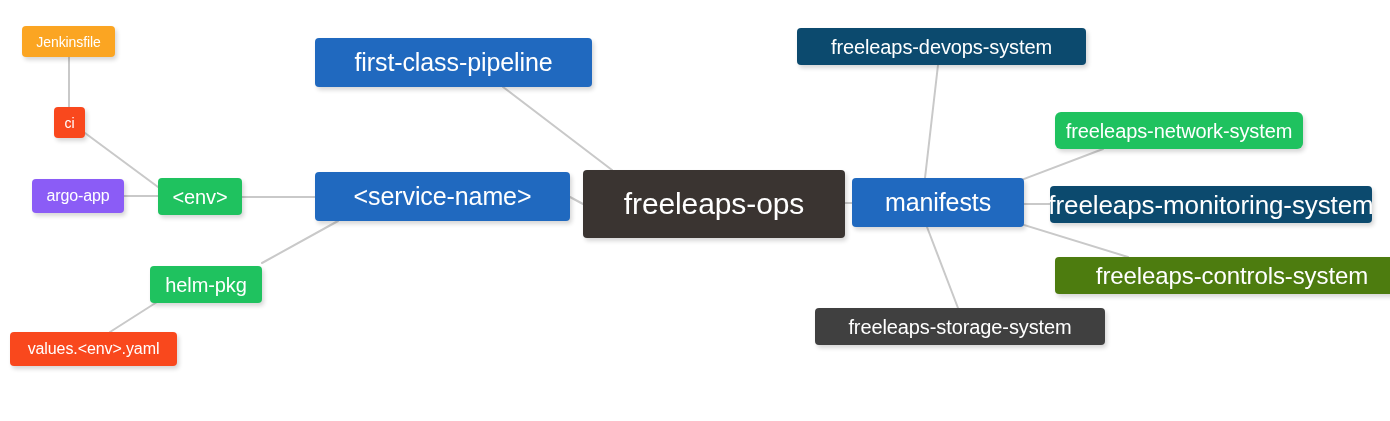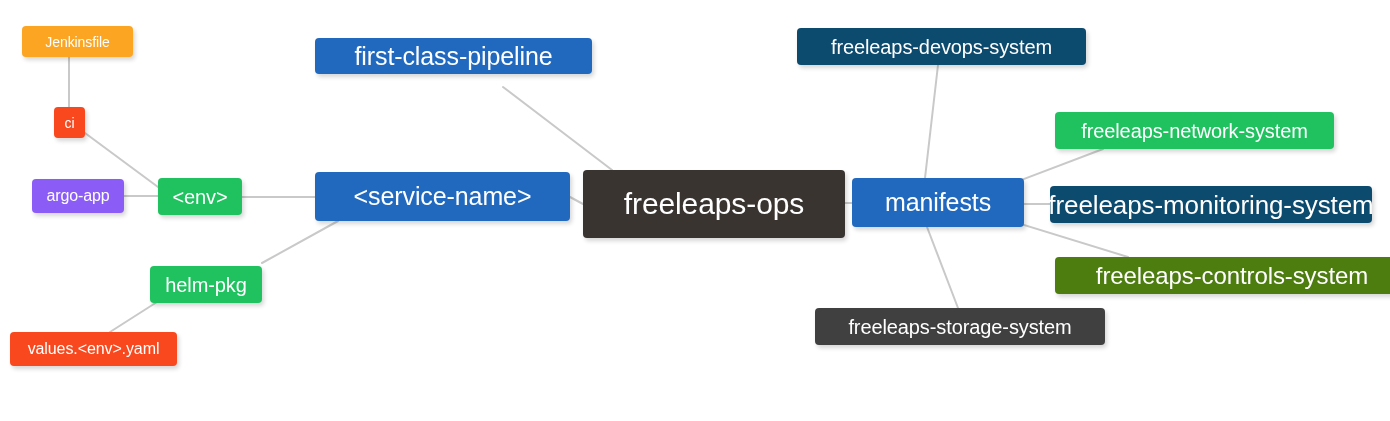--- a/index.html
+++ b/index.html
@@ -63,48 +63,48 @@
       <line x1="1008" y1="220" x2="1128" y2="257" stroke="#c9c9c9" stroke-width="2" stroke-linecap="round"></line>
       <line x1="927" y1="227" x2="958" y2="308" stroke="#c9c9c9" stroke-width="2" stroke-linecap="round"></line>
     </svg>
   <div id="node-layer">
       <div class="mm-node" style="left: 583px; top: 170px; width: 262px; height: 68px; background: rgb(58, 52, 49); font-size: 30px;">
         <span class="mm-label">freeleaps-ops</span>
       </div>
       <div class="mm-node" style="left: 315px; top: 172px; width: 255px; height: 49px; background: rgb(32, 105, 191); font-size: 25px;">
         <span class="mm-label">&lt;service-name&gt;</span>
       </div>
-      <div class="mm-node" style="left: 315px; top: 38px; width: 277px; height: 36px; background: rgb(32, 105, 191); font-size: 25px; align-items: center;">
+      <div class="mm-node" style="left: 315px; top: 38px; width: 277px; height: 49px; background: rgb(32, 105, 191); font-size: 25px; align-items: center;">
         <span class="mm-label">first-class-pipeline</span>
       </div>
       <div class="mm-node" style="left: 852px; top: 178px; width: 172px; height: 49px; background: rgb(32, 105, 191); font-size: 25px;">
         <span class="mm-label">manifests</span>
       </div>
       <div class="mm-node" style="left: 158px; top: 178px; width: 84px; height: 37px; background: rgb(31, 194, 95); font-size: 20px;">
         <span class="mm-label">&lt;env&gt;</span>
       </div>
       <div class="mm-node" style="left: 150px; top: 266px; width: 112px; height: 37px; background: rgb(31, 194, 95); font-size: 20px;">
         <span class="mm-label">helm-pkg</span>
       </div>
-      <div class="mm-node" style="left: 22px; top: 26px; width: 111px; height: 31px; background: rgb(251, 165, 34); font-size: 14px;">
+      <div class="mm-node" style="left: 22px; top: 26px; width: 93px; height: 31px; background: rgb(251, 165, 34); font-size: 14px;">
         <span class="mm-label">Jenkinsfile</span>
       </div>
       <div class="mm-node" style="left: 54px; top: 107px; width: 31px; height: 31px; background: rgb(249, 72, 29); font-size: 14px;">
         <span class="mm-label">ci</span>
       </div>
       <div class="mm-node" style="left: 32px; top: 179px; width: 92px; height: 34px; background: #8b5cf6; font-size: 16px;">
         <span class="mm-label">argo-app</span>
       </div>
       <div class="mm-node" style="left: 10px; top: 332px; width: 167px; height: 34px; background: rgb(249, 72, 29); font-size: 16px;">
         <span class="mm-label">values.&lt;env&gt;.yaml</span>
       </div>
       <div class="mm-node" style="left: 797px; top: 28px; width: 289px; height: 37px; background: #0c4a6e; font-size: 20px;">
         <span class="mm-label">freeleaps-devops-system</span>
       </div>
-      <div class="mm-node" style="left: 1055px; top: 112px; width: 279px; height: 37px; background: rgb(31, 194, 95); font-size: 20px;">
+      <div class="mm-node" style="left: 1055px; top: 112px; width: 248px; height: 37px; background: rgb(31, 194, 95); font-size: 20px; border-radius: 6px;">
         <span class="mm-label">freeleaps-network-system</span>
       </div>
       <div class="mm-node" style="left: 1050px; top: 186px; width: 322px; height: 37px; background: #0c4a6e; font-size: 26px;">
         <span class="mm-label">freeleaps-monitoring-system</span>
       </div>
       <div class="mm-node" style="left: 1055px; top: 257px; width: 354px; height: 37px; background: #4d7c0f; font-size: 24px;">
         <span class="mm-label">freeleaps-controls-system</span>
       </div>
       <div class="mm-node" style="left: 815px; top: 308px; width: 290px; height: 37px; background: #404040; font-size: 20px;">
         <span class="mm-label">freeleaps-storage-system</span>

